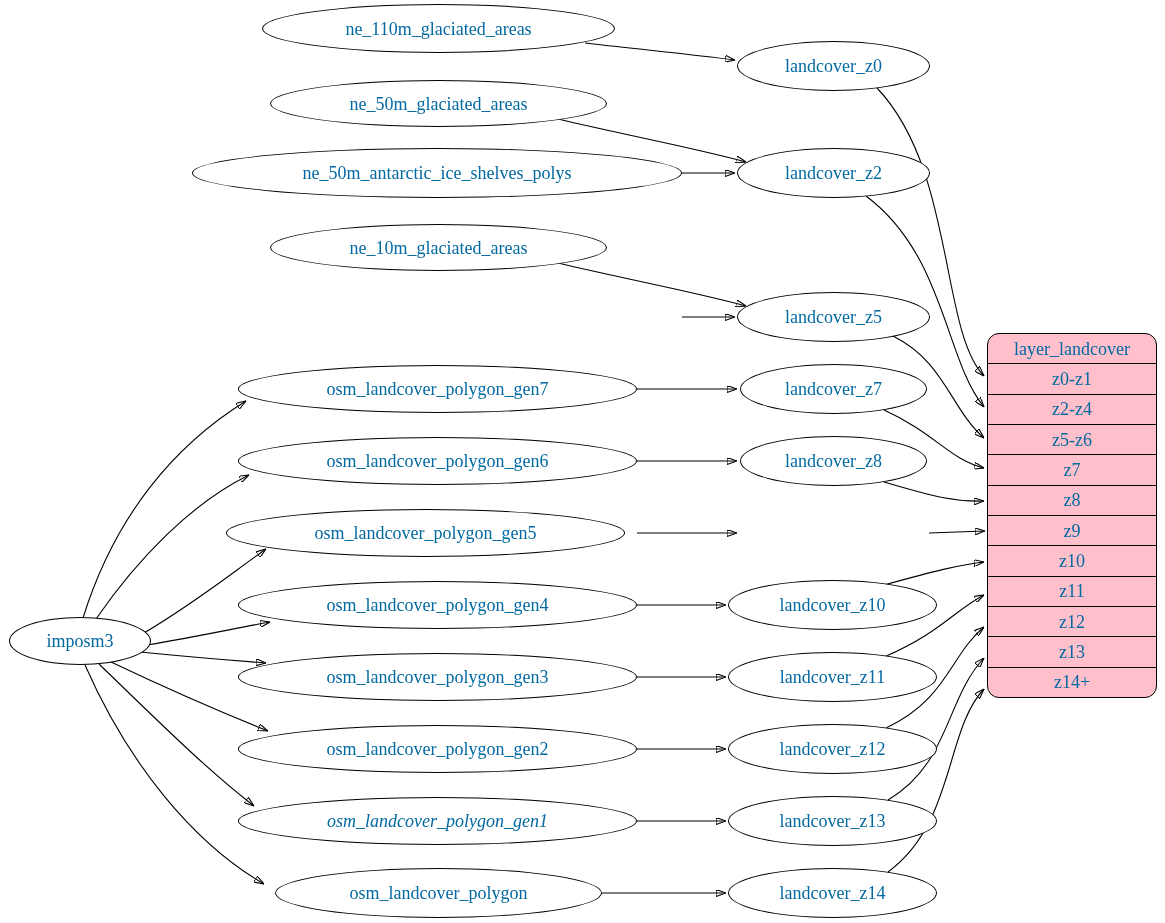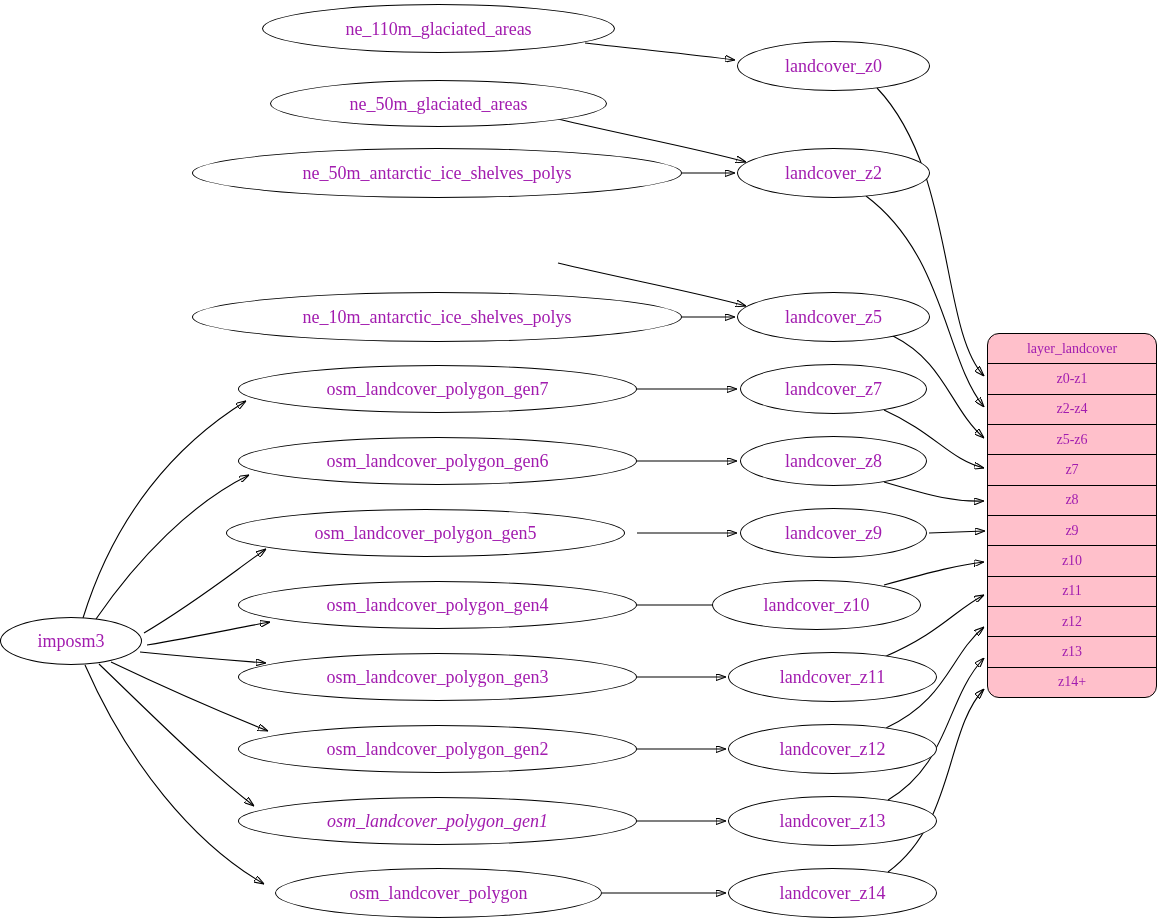--- a/index.html
+++ b/index.html
@@ -1,21 +1,21 @@
 <!DOCTYPE html>
 <html><head>
 <meta charset="utf-8">
 <style>
   html,body{margin:0;padding:0;background:#ffffff;}
   .diagram{
     position:relative;
     width:1165px;height:923px;
     background:#ffffff;
     font-family:"Liberation Serif","DejaVu Serif",serif;
-    color:#a21caf;
+    color:#0369a1;
     overflow:hidden;
   }
   .edges{position:absolute;left:0;top:0;width:1165px;height:923px;}
   .edges path{fill:none;stroke:#000000;stroke-width:1.1px;}
   .ellipse{
     position:absolute;
     border:1.2px solid #000000;
     border-radius:50%;
     background:#ffffff;
     display:flex;align-items:center;justify-content:center;
@@ -24,21 +24,21 @@
     box-sizing:border-box;
   }
   .record{
     position:absolute;
     border:1.2px solid #000000;
     border-radius:12px;
     background:#ffc0cb;
     display:flex;flex-direction:column;
     overflow:hidden;
     box-sizing:border-box;
-    font-size:14px;
+    font-size:18px;
   }
   .rrow{
     flex:1;
     display:flex;align-items:center;justify-content:center;
     border-top:1px solid #000000;
     line-height:1;
   }
   .rrow:first-child{border-top:none;}
 </style>
 </head>
@@ -91,22 +91,22 @@
 
   <div class="ellipse" style="left: 262px; top: 4px; width: 353px; height: 49px; background: rgb(255, 255, 255); border-color: rgb(0, 0, 0);">
       <span>ne_110m_glaciated_areas</span>
     </div>
   <div class="ellipse" style="left: 270px; top: 80px; width: 337px; height: 47px; background: rgb(255, 255, 255); border-color: rgb(0, 0, 0);">
       <span>ne_50m_glaciated_areas</span>
     </div>
   <div class="ellipse" style="left: 192px; top: 148px; width: 490px; height: 50px; background: rgb(255, 255, 255); border-color: rgb(0, 0, 0); text-align: center;">
       <span>ne_50m_antarctic_ice_shelves_polys</span>
     </div>
-  <div class="ellipse" style="left: 192px; top: 292px; width: 490px; height: 50px; background: rgb(255, 255, 255); border-color: rgb(0, 0, 0);">
-      <span>ne_10m_antarctic_ice_shelves_polys</span>
+  <div class="ellipse" style="left: 270px; top: 224px; width: 337px; height: 47px; background: rgb(255, 255, 255); border-color: rgb(0, 0, 0);">
+      <span>ne_10m_glaciated_areas</span>
     </div>
   <div class="ellipse" style="left: 238px; top: 365px; width: 399px; height: 48px; background: rgb(255, 255, 255); border-color: rgb(0, 0, 0); text-align: center;">
       <span>osm_landcover_polygon_gen7</span>
     </div>
   <div class="ellipse" style="left: 238px; top: 437px; width: 399px; height: 48px; background: rgb(255, 255, 255); border-color: rgb(0, 0, 0);">
       <span>osm_landcover_polygon_gen6</span>
     </div>
   <div class="ellipse" style="left: 226px; top: 509px; width: 399px; height: 48px; background: rgb(255, 255, 255); border-color: rgb(0, 0, 0);">
       <span>osm_landcover_polygon_gen5</span>
     </div>
@@ -118,43 +118,40 @@
     </div>
   <div class="ellipse" style="left: 238px; top: 725px; width: 399px; height: 48px; background: rgb(255, 255, 255); border-color: rgb(0, 0, 0);">
       <span>osm_landcover_polygon_gen2</span>
     </div>
   <div class="ellipse" style="left: 238px; top: 797px; width: 399px; height: 48px; background: rgb(255, 255, 255); border-color: rgb(0, 0, 0); font-style: italic;">
       <span>osm_landcover_polygon_gen1</span>
     </div>
   <div class="ellipse" style="left: 275px; top: 868px; width: 327px; height: 50px; background: rgb(255, 255, 255); border-color: rgb(0, 0, 0);">
       <span>osm_landcover_polygon</span>
     </div>
-  <div class="ellipse" style="left: 0; top: 617px; width: 142px; height: 48px; background: rgb(255, 255, 255); border-color: rgb(0, 0, 0); font-family: Liberation Serif, serif;">
+  <div class="ellipse" style="left: 9px; top: 617px; width: 142px; height: 48px; background: rgb(255, 255, 255); border-color: rgb(0, 0, 0); font-family: Liberation Serif, serif;">
       <span>imposm3</span>
     </div>
 
   <div class="ellipse" style="left: 737px; top: 41px; width: 193px; height: 50px; background: rgb(255, 255, 255); border-color: rgb(0, 0, 0);">
       <span>landcover_z0</span>
     </div>
   <div class="ellipse" style="left: 737px; top: 148px; width: 193px; height: 50px; background: rgb(255, 255, 255); border-color: rgb(0, 0, 0);">
       <span>landcover_z2</span>
     </div>
   <div class="ellipse" style="left: 737px; top: 292px; width: 193px; height: 50px; background: rgb(255, 255, 255); border-color: rgb(0, 0, 0); align-items: center;">
       <span>landcover_z5</span>
     </div>
   <div class="ellipse" style="left: 740px; top: 364px; width: 187px; height: 50px; background: rgb(255, 255, 255); border-color: rgb(0, 0, 0);">
       <span>landcover_z7</span>
     </div>
   <div class="ellipse" style="left: 740px; top: 436px; width: 187px; height: 50px; background: rgb(255, 255, 255); border-color: rgb(0, 0, 0);">
       <span>landcover_z8</span>
     </div>
-  <div class="ellipse" style="left: 740px; top: 508px; width: 187px; height: 50px; background: rgb(255, 255, 255); border-color: rgb(0, 0, 0);">
-      <span>landcover_z9</span>
-    </div>
-  <div class="ellipse" style="left: 712px; top: 580px; width: 209px; height: 50px; background: rgb(255, 255, 255); border-color: rgb(0, 0, 0);">
+  <div class="ellipse" style="left: 728px; top: 580px; width: 209px; height: 50px; background: rgb(255, 255, 255); border-color: rgb(0, 0, 0);">
       <span>landcover_z10</span>
     </div>
   <div class="ellipse" style="left: 728px; top: 652px; width: 209px; height: 50px; background: rgb(255, 255, 255); border-color: rgb(0, 0, 0);">
       <span>landcover_z11</span>
     </div>
   <div class="ellipse" style="left: 728px; top: 724px; width: 209px; height: 50px; background: rgb(255, 255, 255); border-color: rgb(0, 0, 0); text-align: right;">
       <span>landcover_z12</span>
     </div>
   <div class="ellipse" style="left: 728px; top: 796px; width: 209px; height: 50px; background: rgb(255, 255, 255); border-color: rgb(0, 0, 0);">
       <span>landcover_z13</span>

